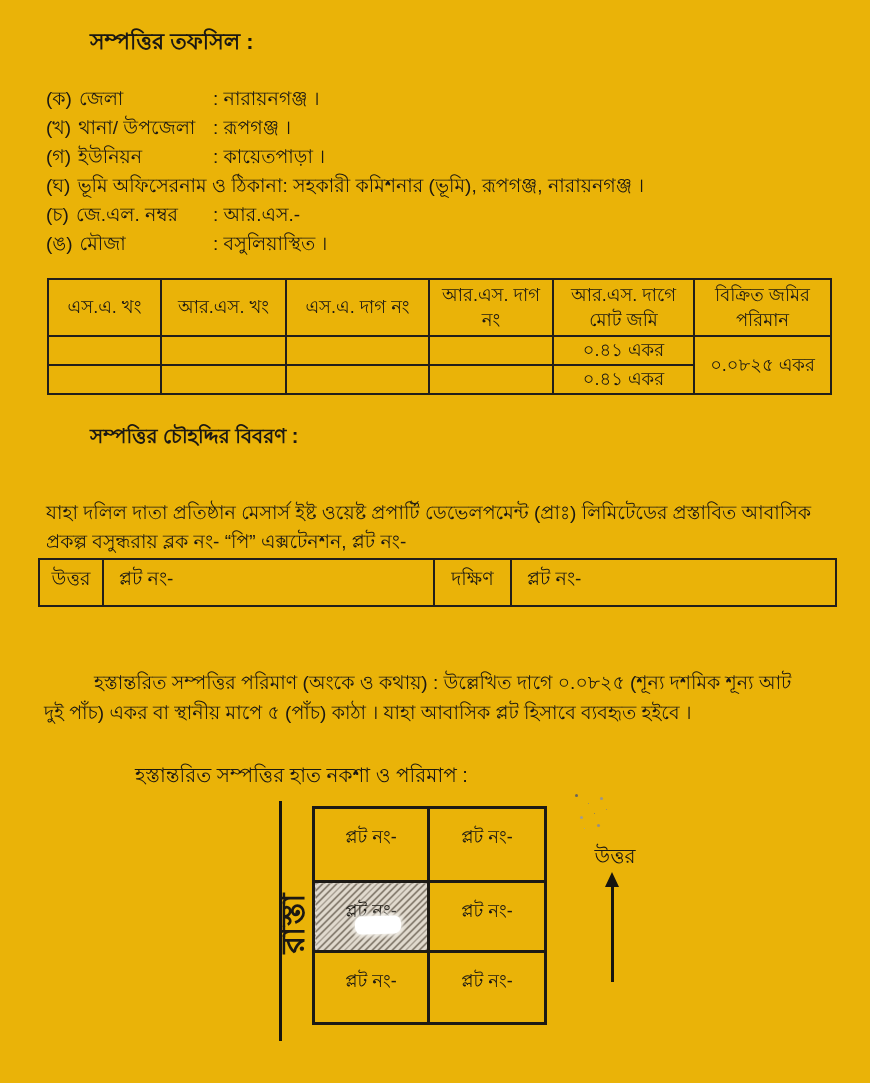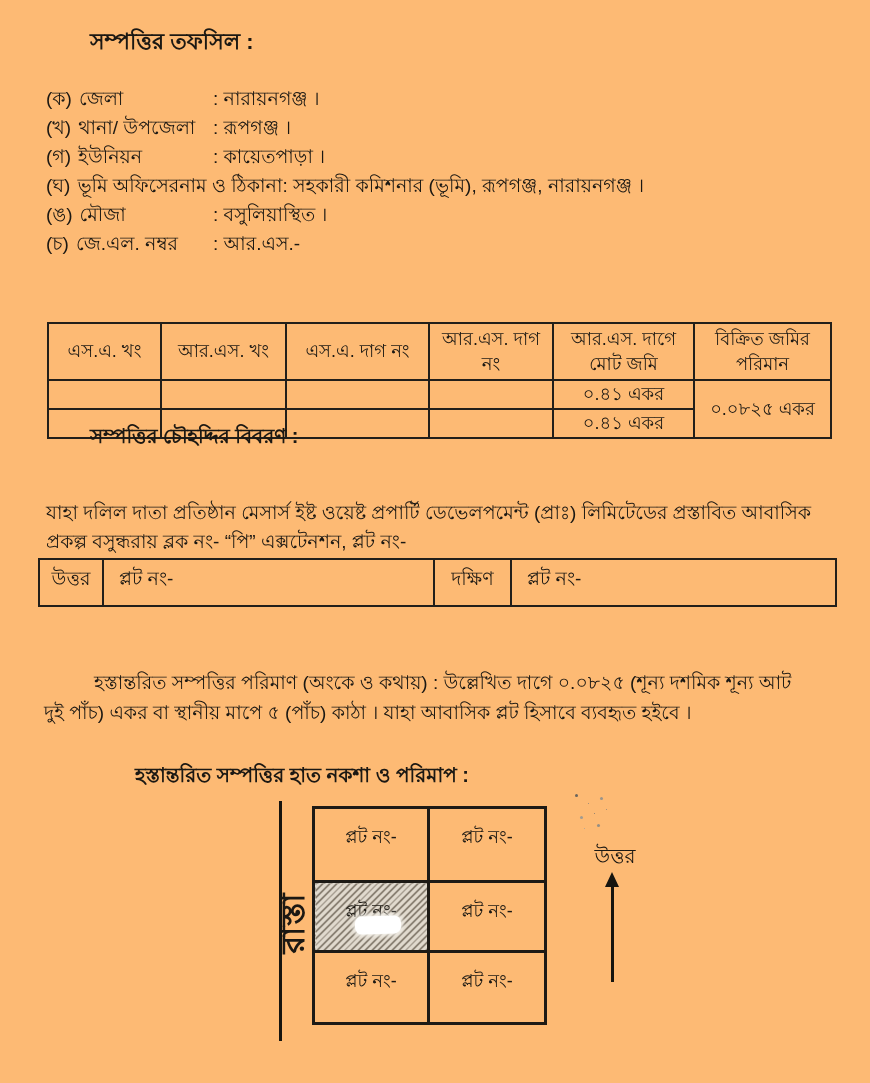--- a/index.html
+++ b/index.html
@@ -1,38 +1,38 @@
 <!DOCTYPE html>
 <html><head>
 <meta charset="utf-8">
 <style>
   html,body{margin:0;padding:0;background:#ffffff;}
   .doc{
     position:relative;
     width:870px;height:1083px;
-    background:#fdba74;
+    background:#eab308;
     font-family:"Liberation Sans","DejaVu Sans",sans-serif;
     color:#1b1813;
     overflow:hidden;
   }
   .abs{position:absolute;}
   .title{left:90px;top:24px;font-size:22px;font-weight:700;}
   .h2{left:90px;top:421px;font-size:20px;font-weight:700;}
-  .h3{left:135px;top:760px;font-size:20px;font-weight:700;}
+  .h3{left:135px;top:760px;font-size:20px;font-weight:400;}
 
   
   .schedule{left:46px;top:84px;font-size:19px;}
   .sched-row{display:flex;line-height:29px;white-space:nowrap;}
   .sched-label{min-width:167px;display:inline-block;}
   .sched-key{margin-right:7px;}
   .sched-value{white-space:nowrap;}
 
   
   table{border-collapse:collapse;table-layout:fixed;}
-  .plot-table{left:47px;top:278px;margin-top:44px;}
+  .plot-table{left:47px;top:278px;}
   .plot-table td,.plot-table th{
     border:2.5px solid #221f1a;
     font-size:18px;font-weight:400;
     text-align:center;vertical-align:middle;
     padding:1px 4px;line-height:25px;
   }
   .plot-table thead tr{height:57px;}
   .plot-table tbody tr{height:28px;}
 
   
@@ -110,26 +110,26 @@
     </div>
     <div class="sched-row">
       <span class="sched-label"><span class="sched-key">(গ)</span><span>ইউনিয়ন</span></span>
       <span class="sched-value">: কায়েতপাড়া ।</span>
     </div>
     <div class="sched-row">
       <span class="sched-label"><span class="sched-key">(ঘ)</span><span>ভূমি অফিসেরনাম ও ঠিকানা</span></span>
       <span class="sched-value">: সহকারী কমিশনার (ভূমি), রূপগঞ্জ, নারায়নগঞ্জ ।</span>
     </div>
     <div class="sched-row">
+      <span class="sched-label"><span class="sched-key">(চ)</span><span>জে.এল. নম্বর</span></span>
+      <span class="sched-value">: আর.এস.-</span>
+    </div>
+    <div class="sched-row">
       <span class="sched-label"><span class="sched-key">(ঙ)</span><span>মৌজা</span></span>
       <span class="sched-value">: বসুলিয়াস্থিত ।</span>
-    </div>
-    <div class="sched-row">
-      <span class="sched-label"><span class="sched-key">(চ)</span><span>জে.এল. নম্বর</span></span>
-      <span class="sched-value">: আর.এস.-</span>
     </div>
   </div>
 
   <table class="abs plot-table">
     <colgroup>
       <col style="width:113px">
         <col style="width:125px">
         <col style="width:143px">
       <col style="width:124px">
         <col style="width:141px">

